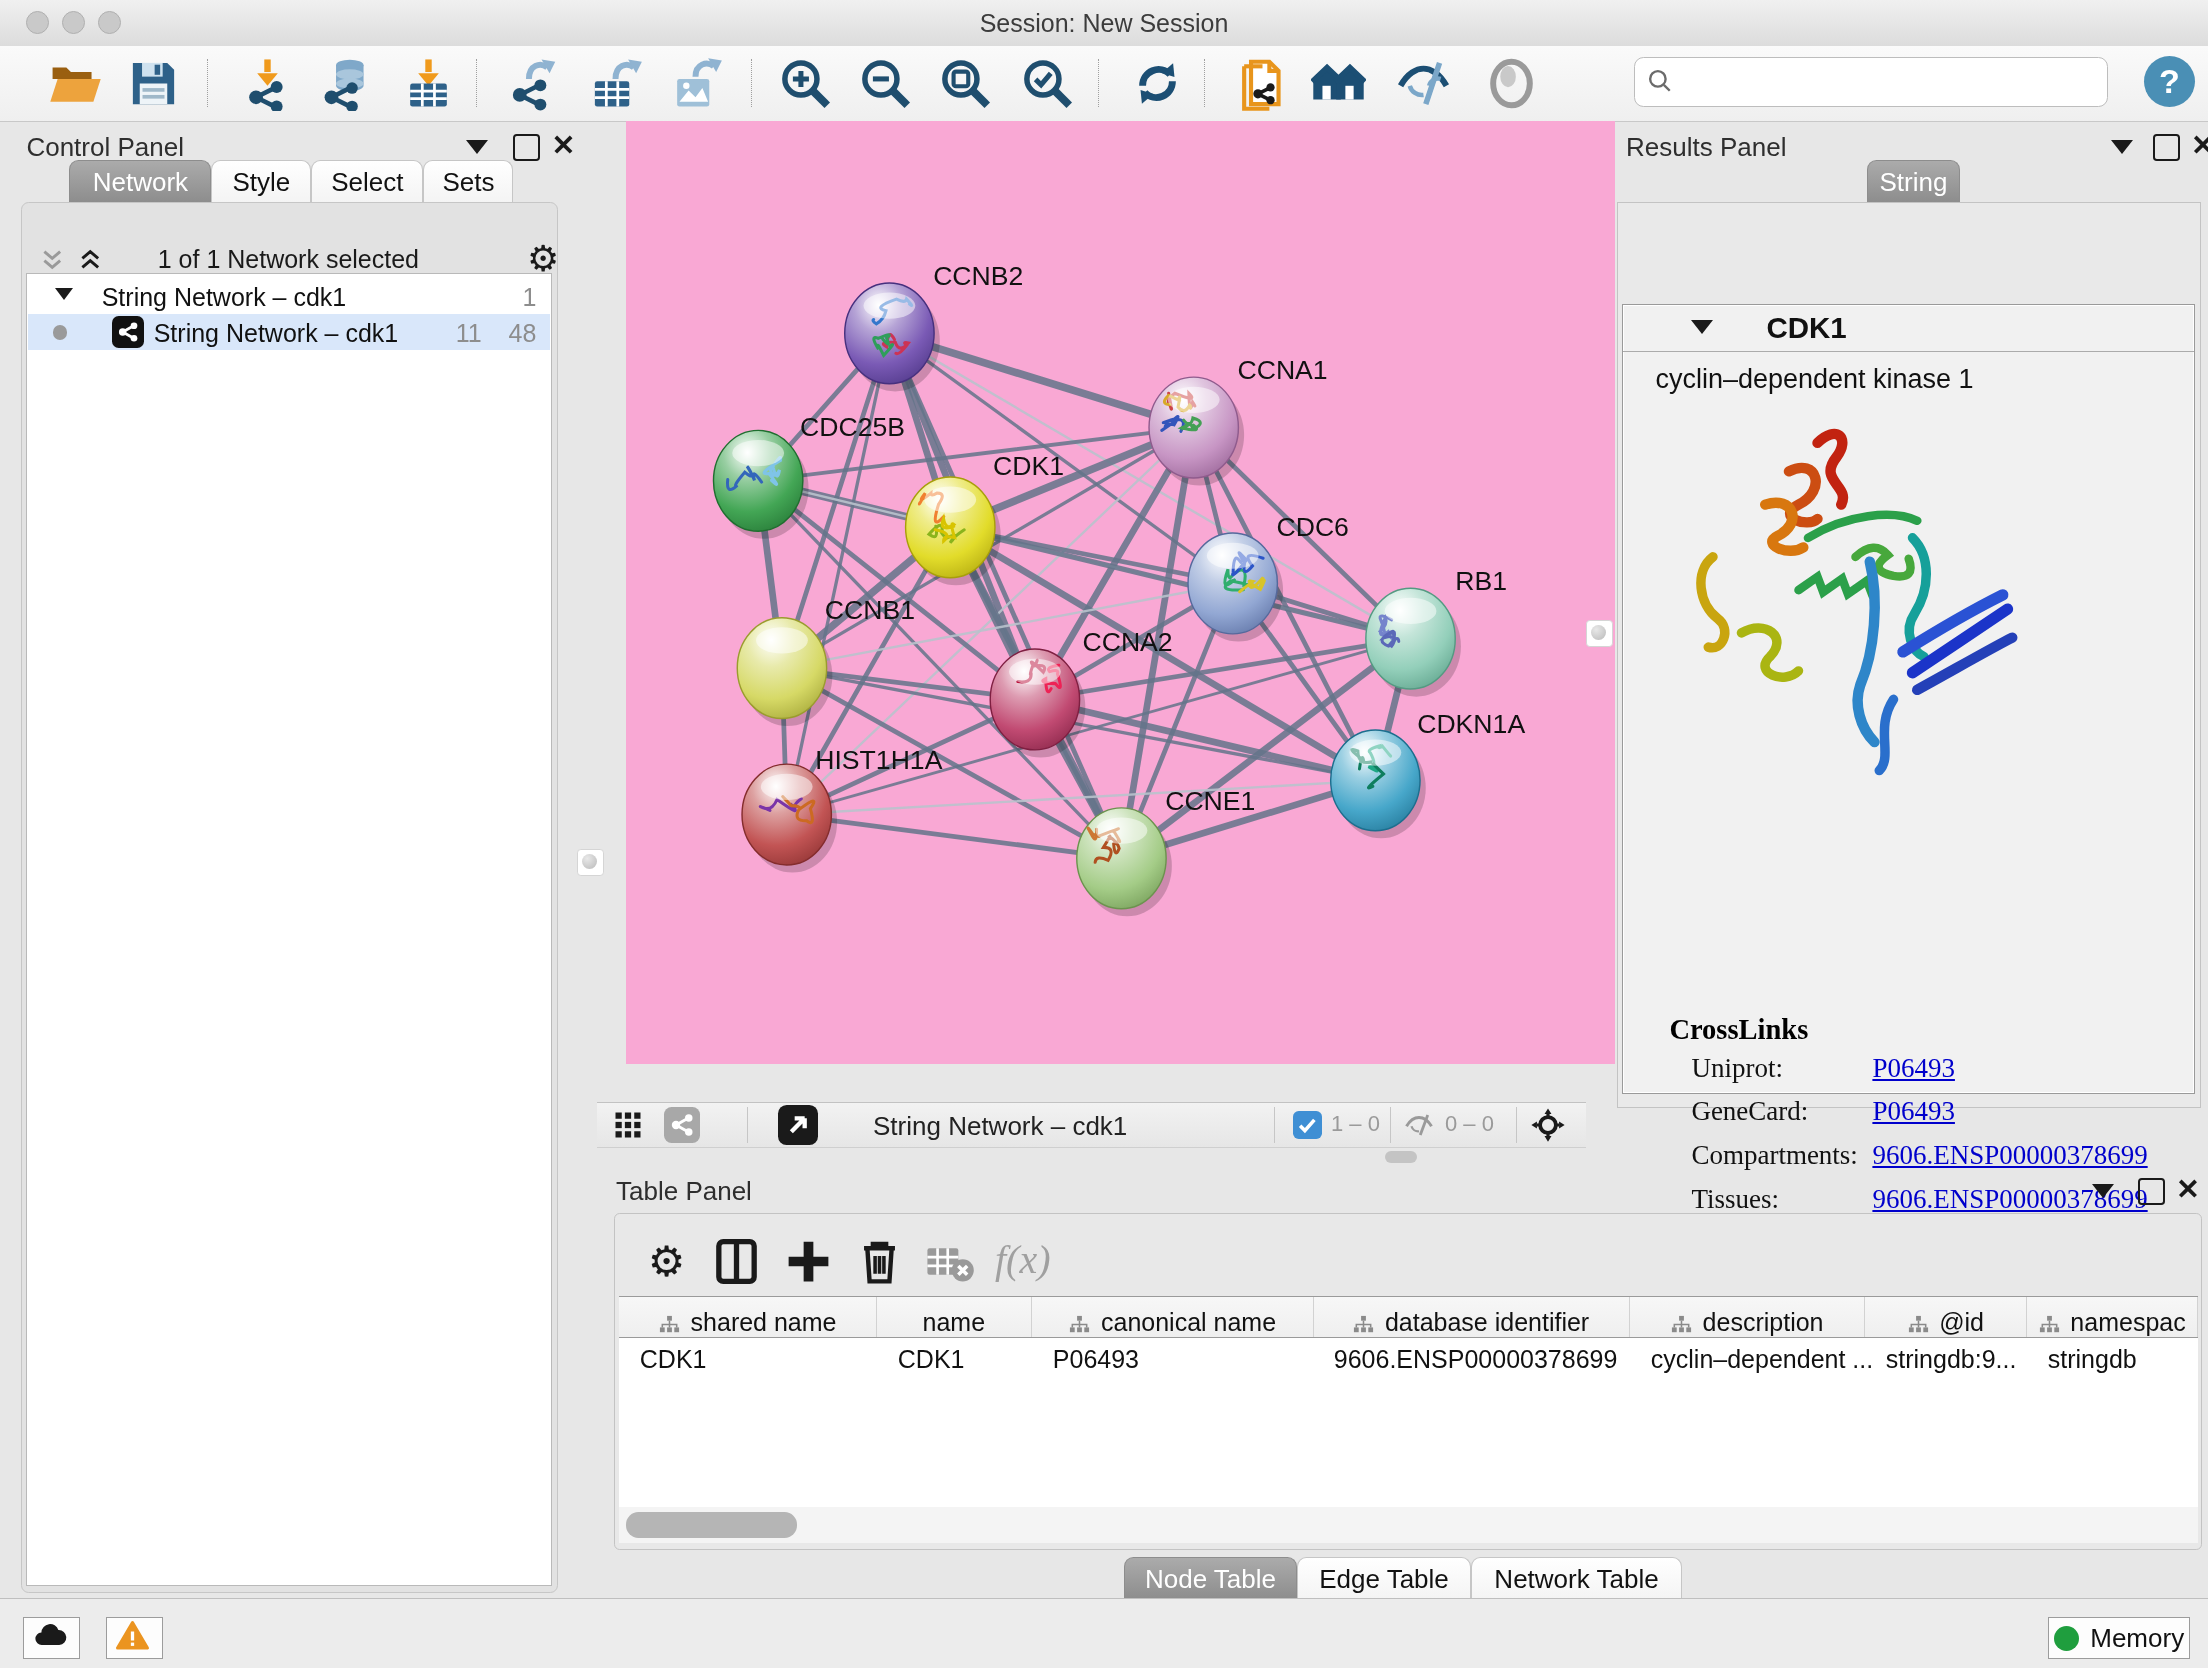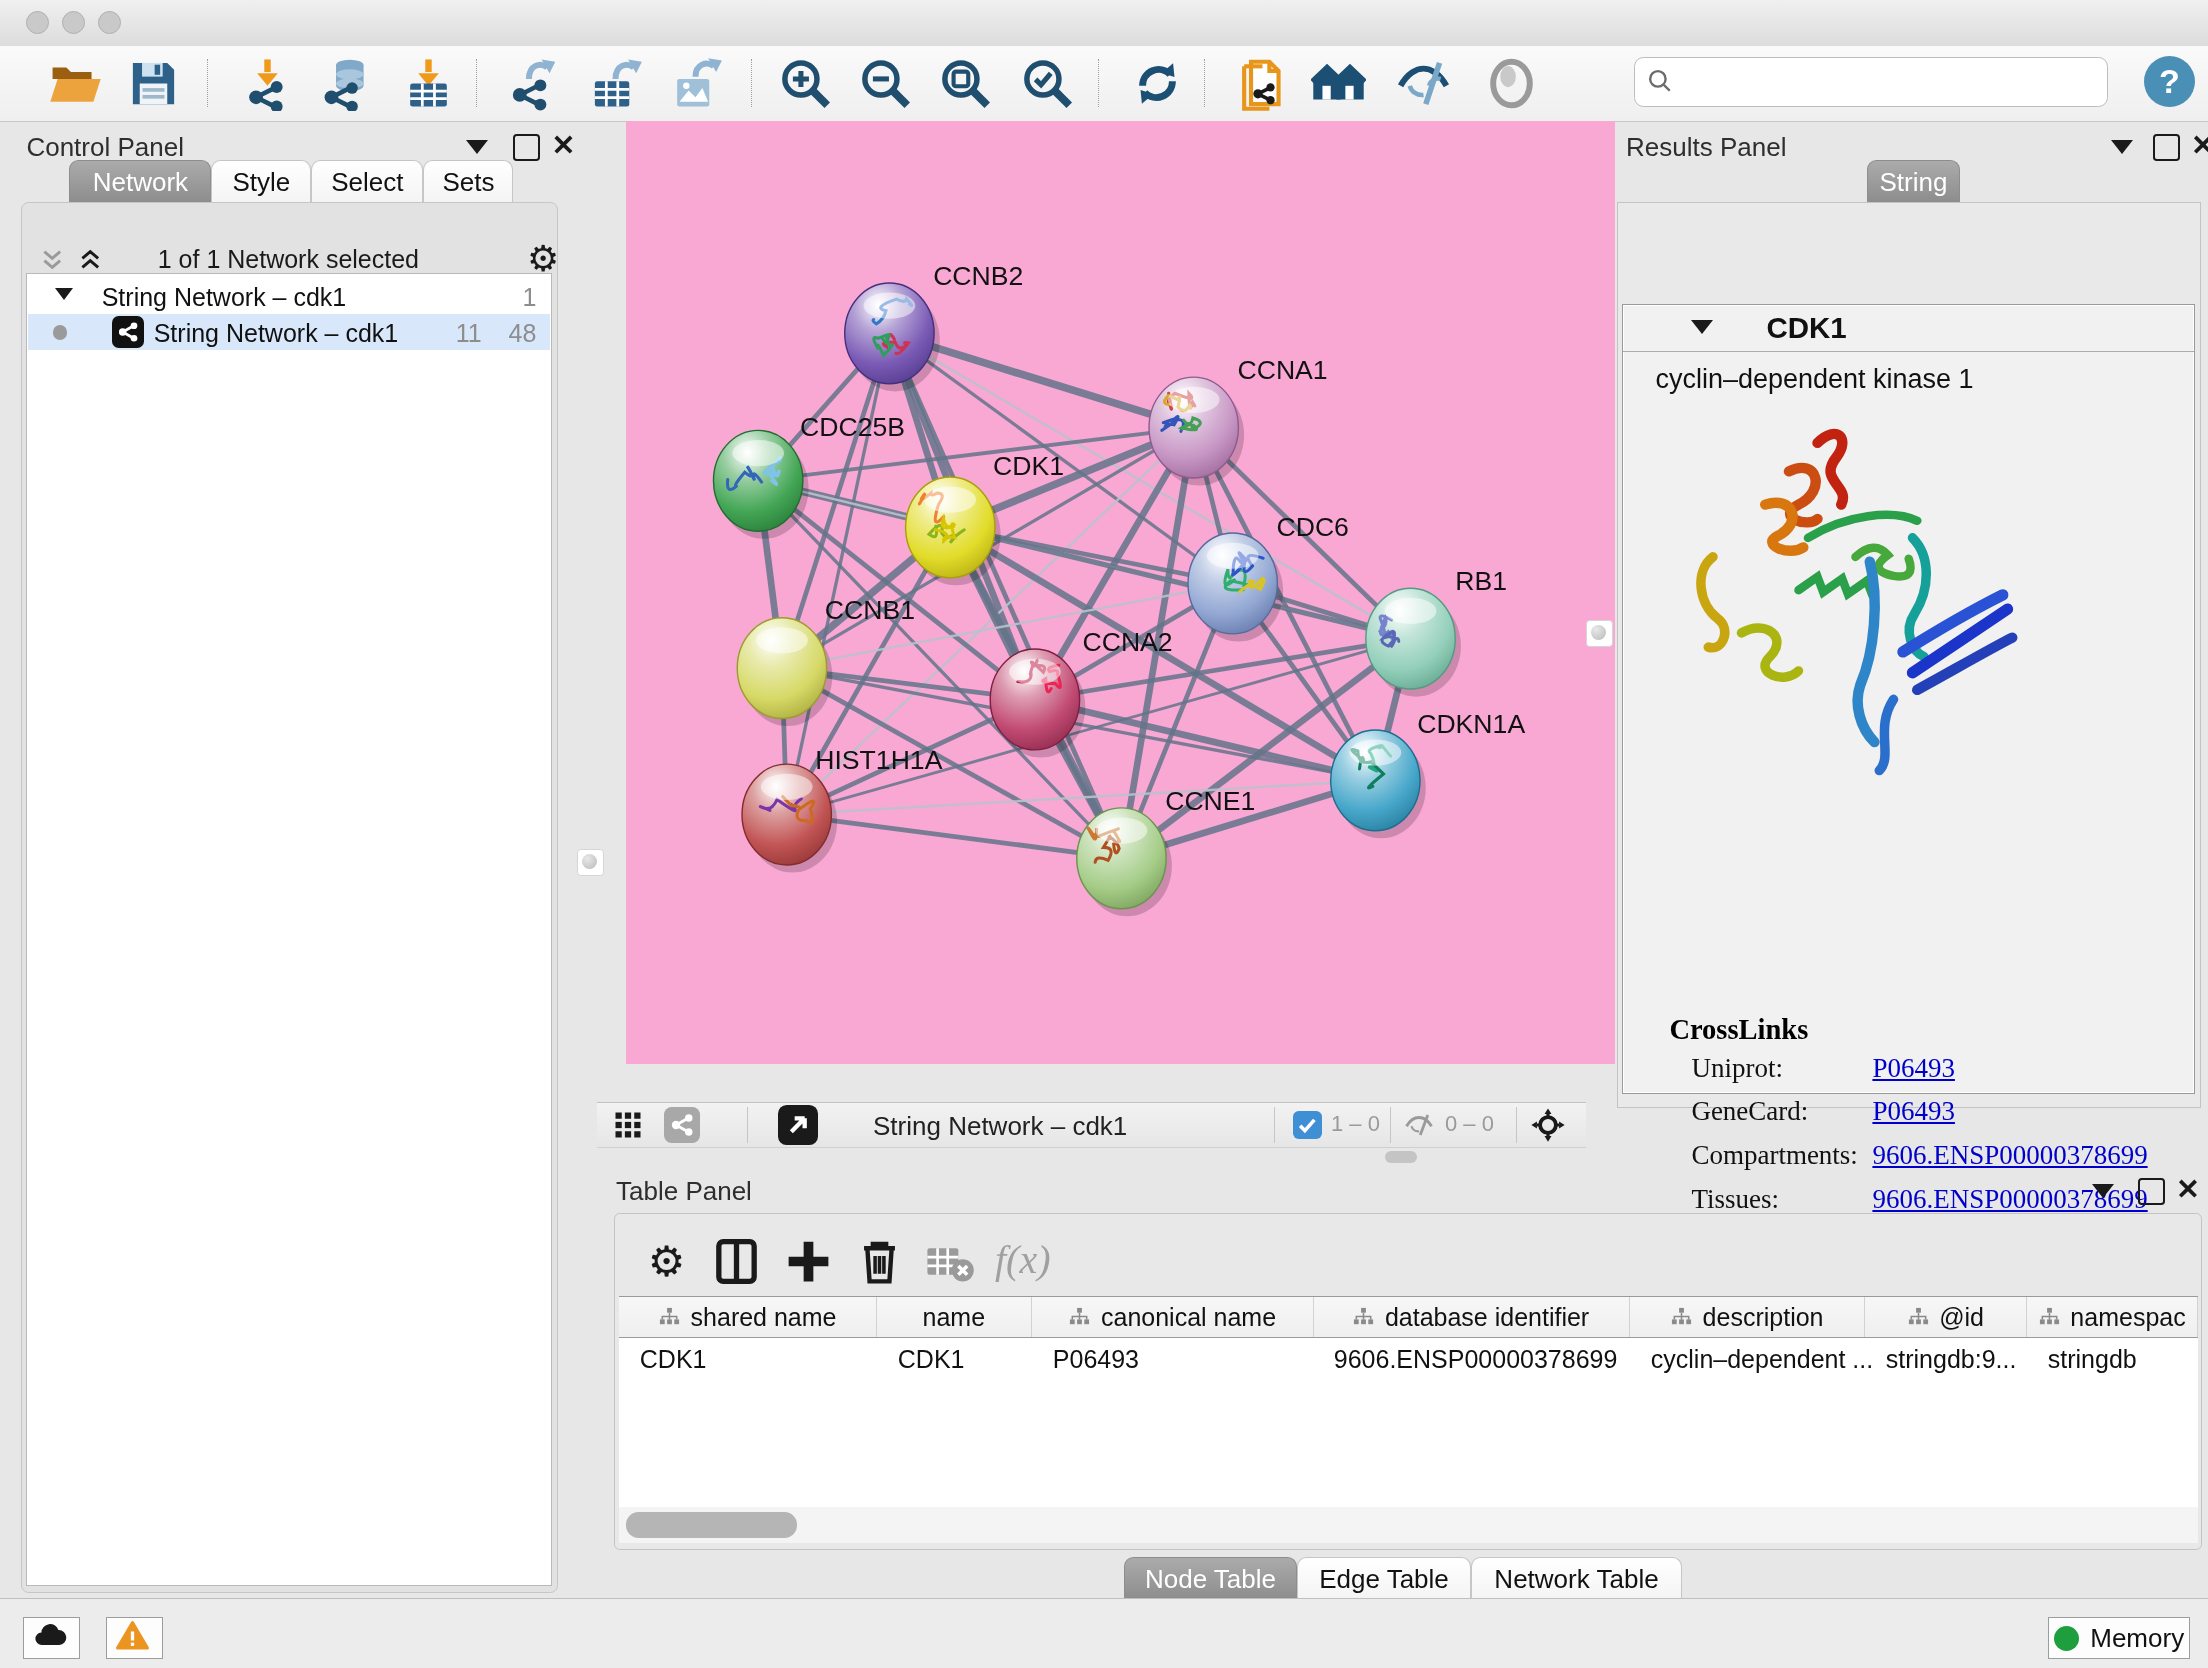--- a/index.html
+++ b/index.html
@@ -67,21 +67,21 @@
   .xl-row{position:absolute;left:0;width:100%;height:44px;}
   .xl-label{position:absolute;left:68px;font-size:27px;color:#111;}
   .xl-link{position:absolute;left:249px;font-size:27px;color:#0000cc;text-decoration:underline;}
 
   
   #table-panel{left:597px;top:1165px;width:1611px;height:433px;}
   #tp-box{position:absolute;left:17px;top:48px;width:1586px;height:335px;background:#e8e8e8;border:1px solid #c3c3c3;border-radius:5.7px;}
   .tp-icon{position:absolute;top:21px;width:53px;height:53px;}
   #tp-table{position:absolute;left:3.8px;top:82px;width:1579px;height:205px;background:#fff;border-top:1.9px solid #9a9a9a;}
   #tp-header{position:absolute;left:0;top:0;height:40px;width:100%;background:linear-gradient(#f7f7f7,#efefef);border-bottom:1.9px solid #9a9a9a;}
-  .th{position:absolute;top:0;height:40px;border-right:1px solid #d2d2d2;display:flex;align-items:center;justify-content:center;gap:9.5px;box-sizing:border-box;}
+  .th{position:absolute;top:0;height:40px;border-right:1px solid #d2d2d2;display:flex;align-items:flex-end;justify-content:center;gap:9.5px;box-sizing:border-box;}
   .th span{font-size:25px;color:#111;}
   .td{position:absolute;top:48px;font-size:25px;color:#111;}
   #tp-scroll{position:absolute;left:3.8px;top:293px;width:1579px;height:36px;background:#f4f4f4;}
   #tp-thumb{position:absolute;left:7.6px;top:4.8px;width:171px;height:26px;border-radius:12.4px;background:#b5b5b5;}
   #white-fill{position:absolute;left:3.8px;top:287px;width:1579px;height:5.7px;background:#fff;}
 
   
   #statusbar{left:0;top:1598px;width:2208px;height:70px;background:#ececec;border-top:1px solid #bfbfbf;}
   .sb-btn{position:absolute;top:18px;height:40px;background:#fdfdfd;border:1.9px solid #9c9c9c;}
   #memory-btn{left:2048px;width:140px;display:flex;align-items:center;justify-content:center;gap:11.4px;font-size:26px;color:#111;}
@@ -89,20 +89,21 @@
 </style>
 </head>
 <body>
 
 <div id="app">
 
   <div id="titlebar" class="abs">
     <div class="tl" style="left:26px"></div>
     <div class="tl" style="left:62px"></div>
     <div class="tl" style="left:98px"></div>
+    <div id="win-title">Session: New Session</div>
   </div>
 
   <div id="toolbar" class="abs">
     <div class="tbi" style="left:48px">
       <svg viewBox="0 0 24 24">
           <path d="M2 5h6l2 2h9v3H2z" fill="#9a5f10"></path>
           <path d="M1 20l3.2-10H23l-3.2 10z" fill="#eda33d"></path>
         </svg>
     </div>
     <div class="tbi" style="left:126px">

